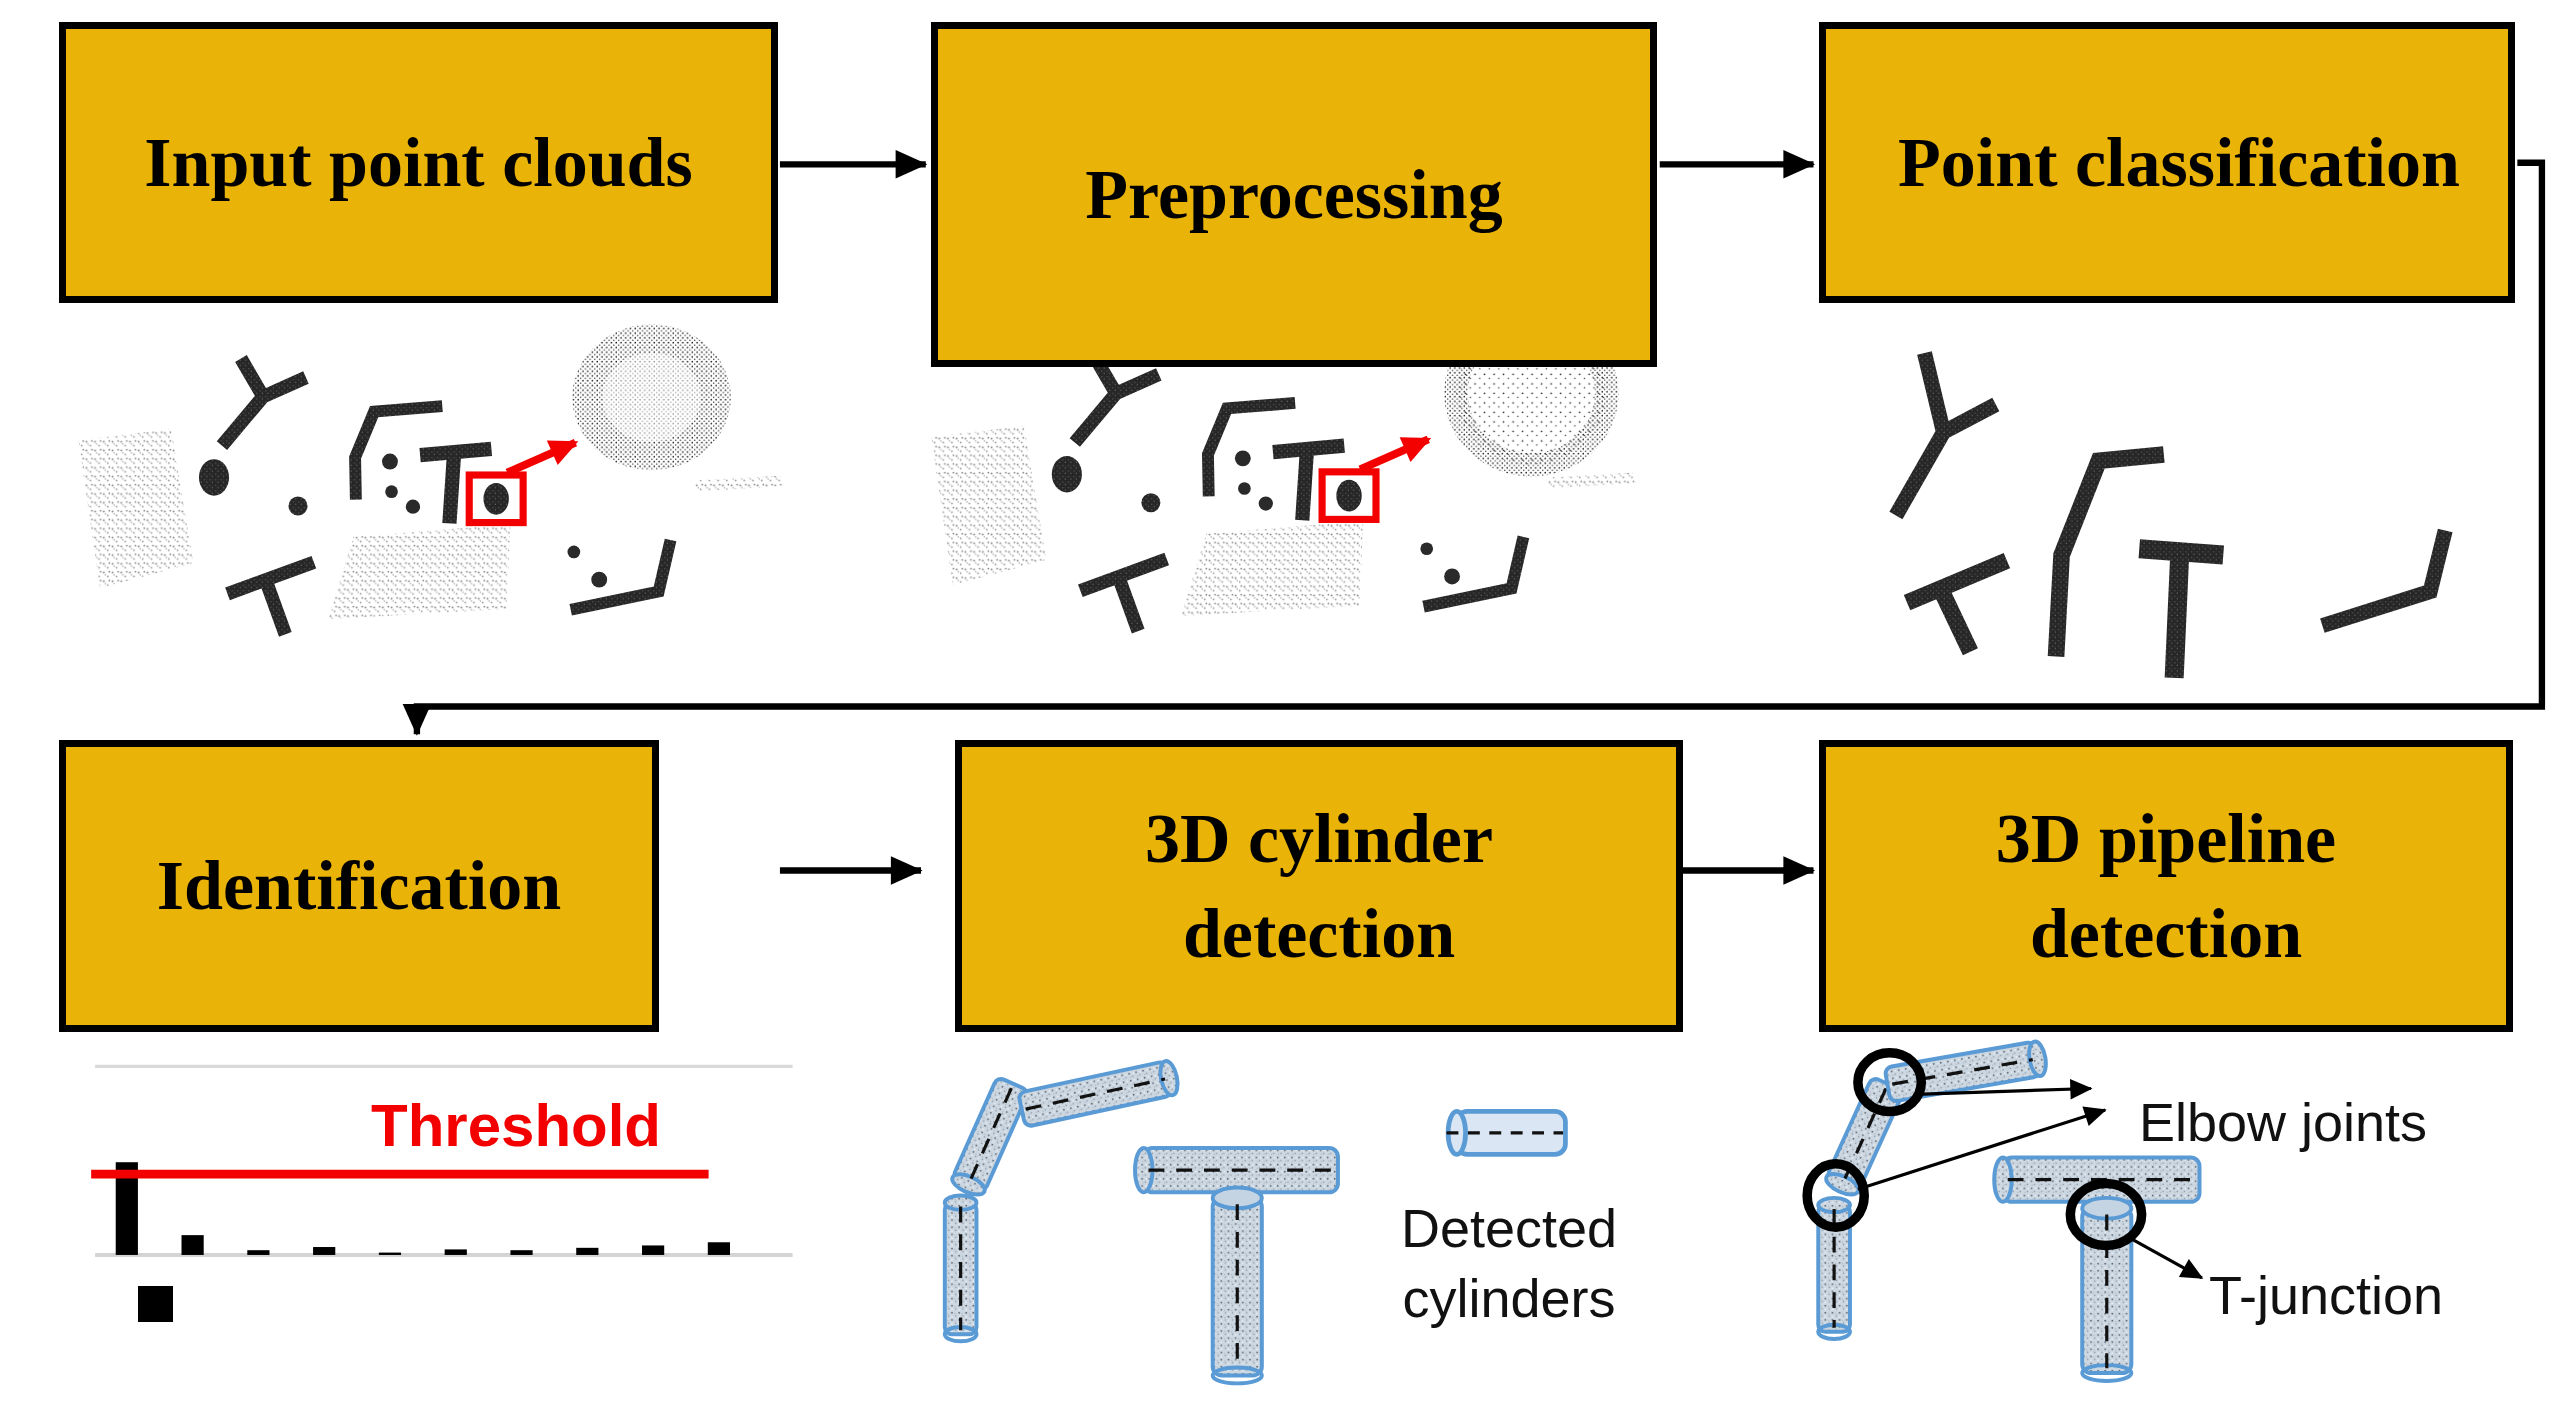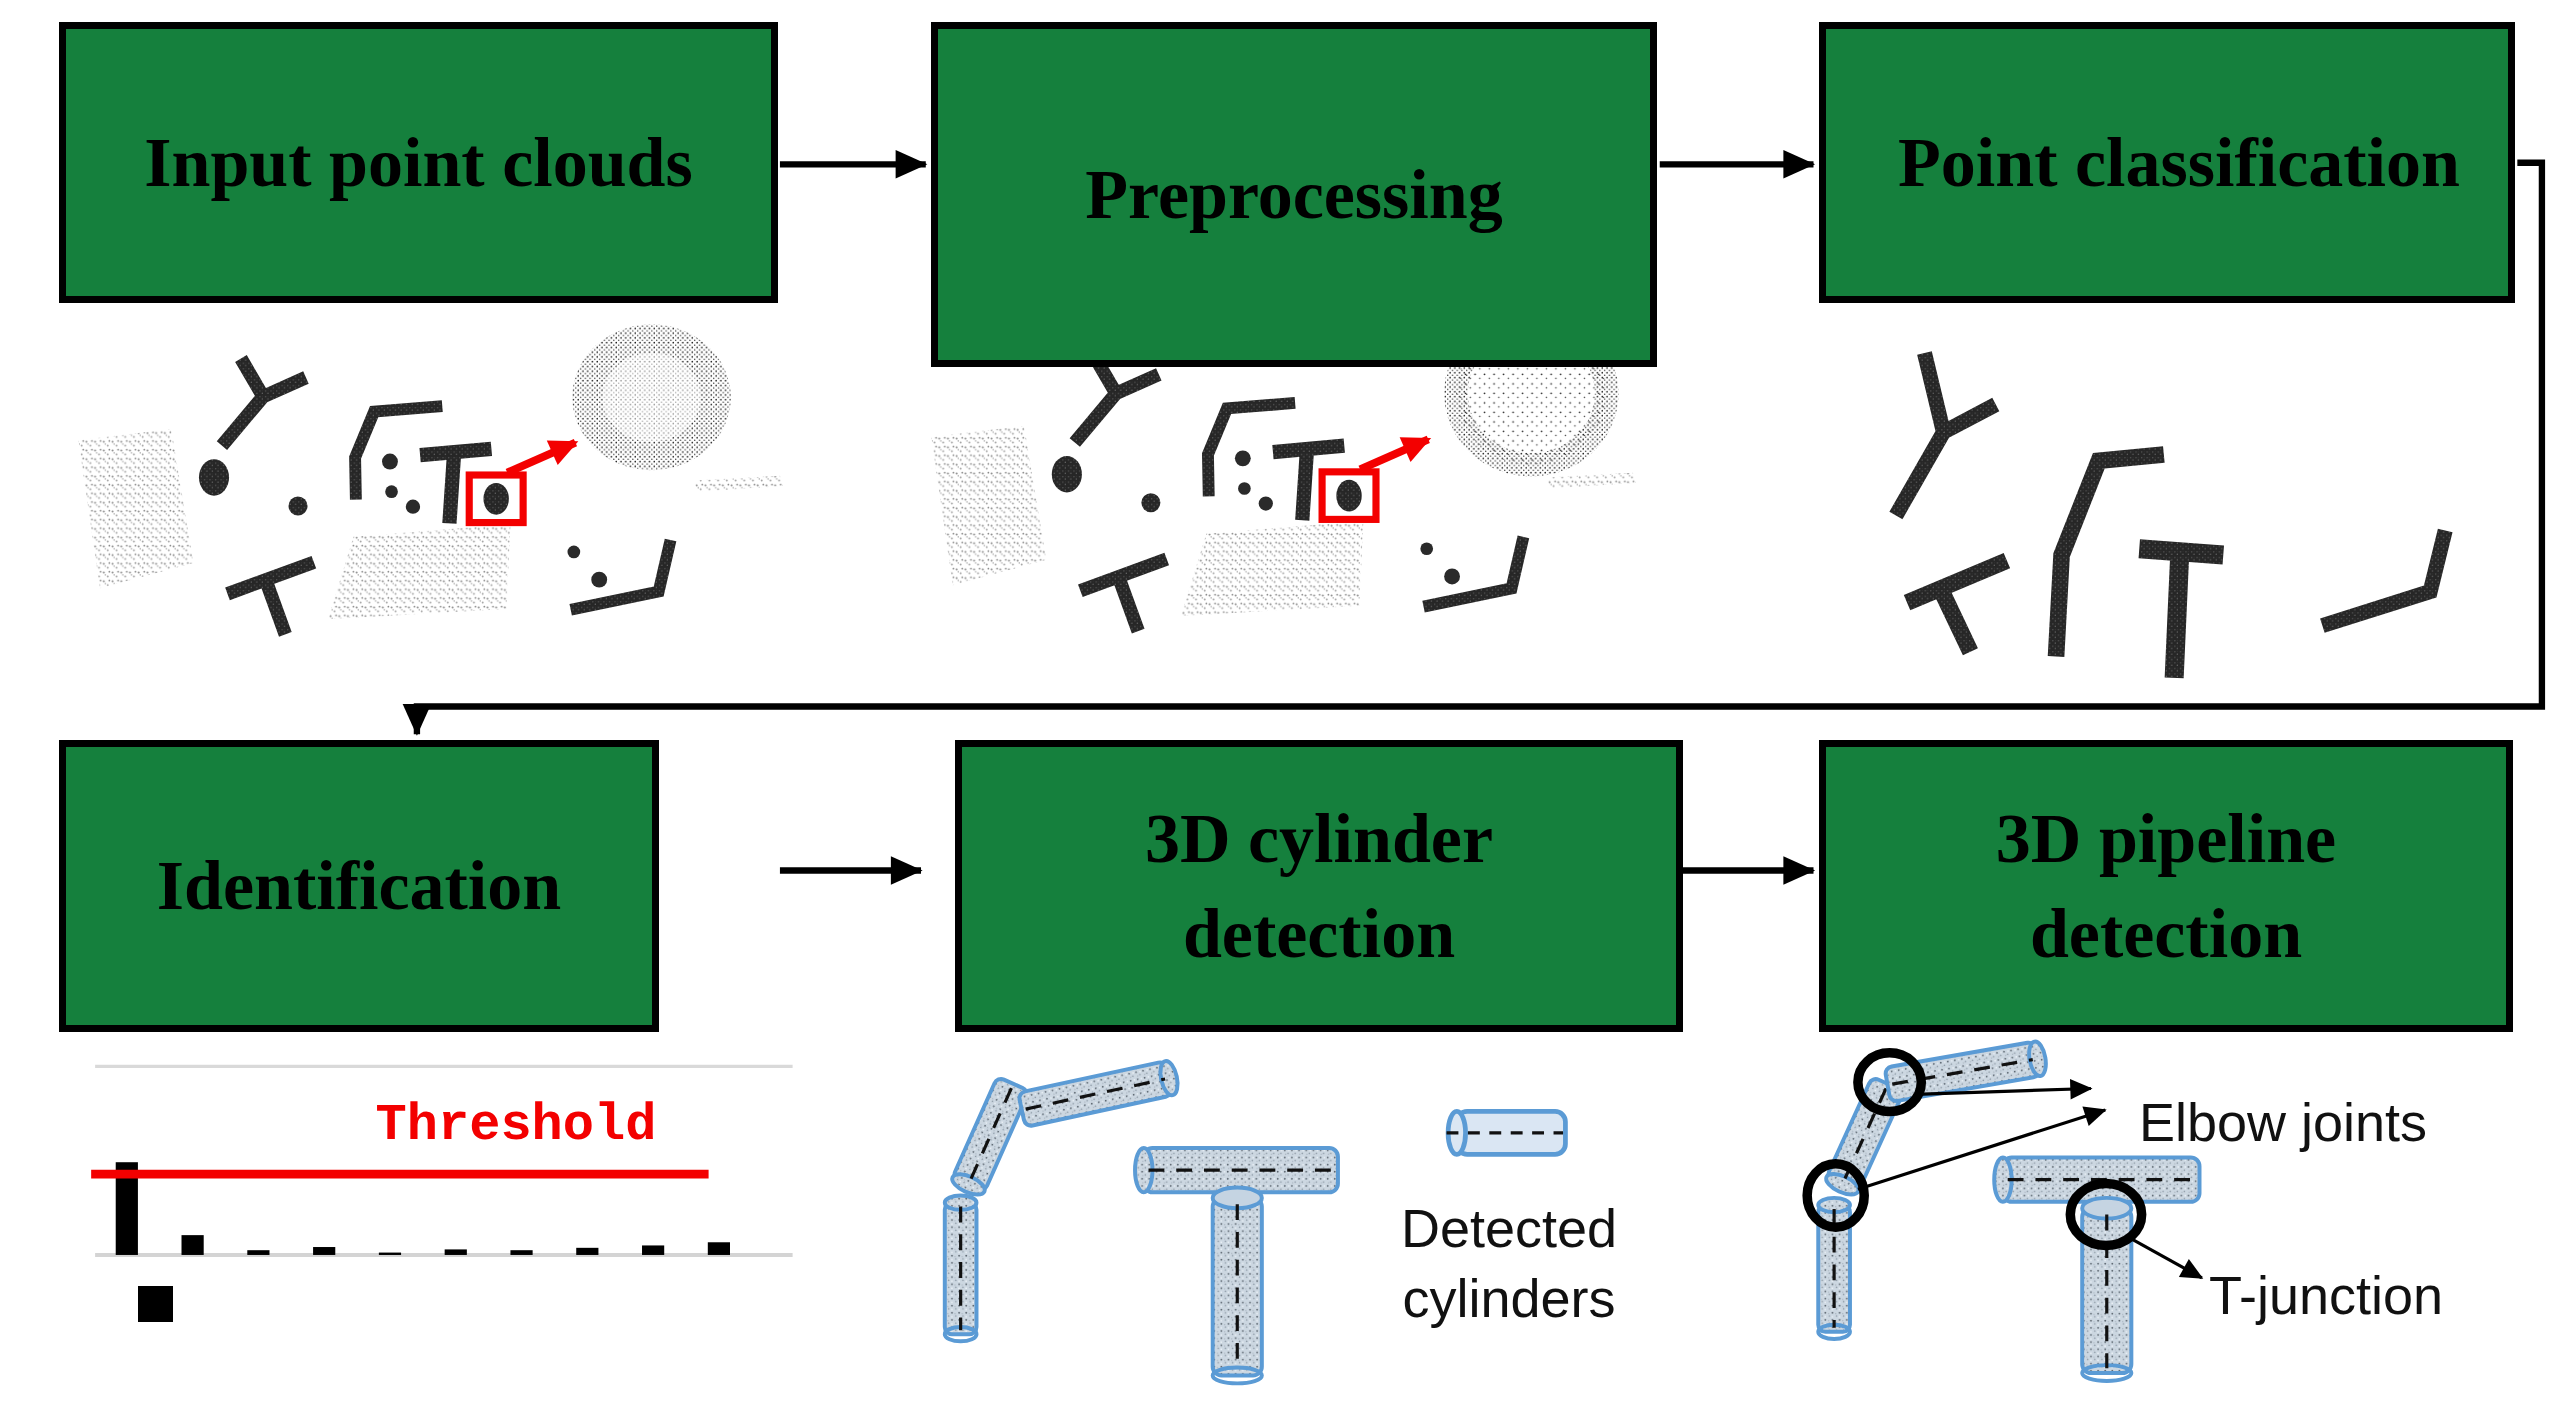--- a/index.html
+++ b/index.html
@@ -1,24 +1,24 @@
 <!DOCTYPE html>
 <html style="font-size:12.7px"><head>
 <meta charset="utf-8">
 <style>
   html,body{margin:0;padding:0;background:#ffffff;}
   body{width:2576px;height:1405px;position:relative;overflow:hidden;
        font-family:"Liberation Sans",sans-serif;}
-  .box{position:absolute;background:#15803d;border:7.1px solid #000;box-sizing:border-box;
+  .box{position:absolute;background:#eab308;border:7.1px solid #000;box-sizing:border-box;
        display:flex;align-items:center;justify-content:center;text-align:center;}
   .box span{font-family:"Liberation Serif",serif;font-weight:bold;font-size:70px;
        color:#000;white-space:pre-line;line-height:1.36;}
   #art{position:absolute;left:0;top:0;}
   .lbl{position:absolute;color:#111;}
-  .threshold{font-family:Liberation Mono, monospace;font-weight:bold;font-size:52px;
+  .threshold{font-family:Liberation Sans, sans-serif;font-weight:bold;font-size:60px;
        transform:translate(-50%,-50%);text-align:right;}
   .legend{display:flex;align-items:center;gap:28.5px;}
   .legend .swatch{width:35px;height:36px;background:#000;flex:none;}
   .legend .ltext{font-weight:bold;font-size:52px;}
   .annot{font-size:54px;transform:translate(-50%,-50%);white-space:pre-line;
        text-align:center;line-height:1.3;margin-top:19px;}
 </style>
 </head>
 <body>
 

